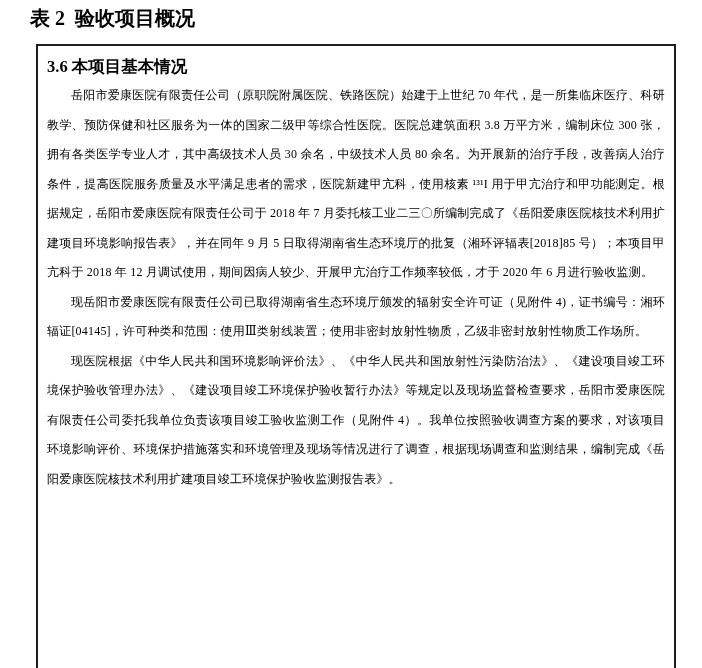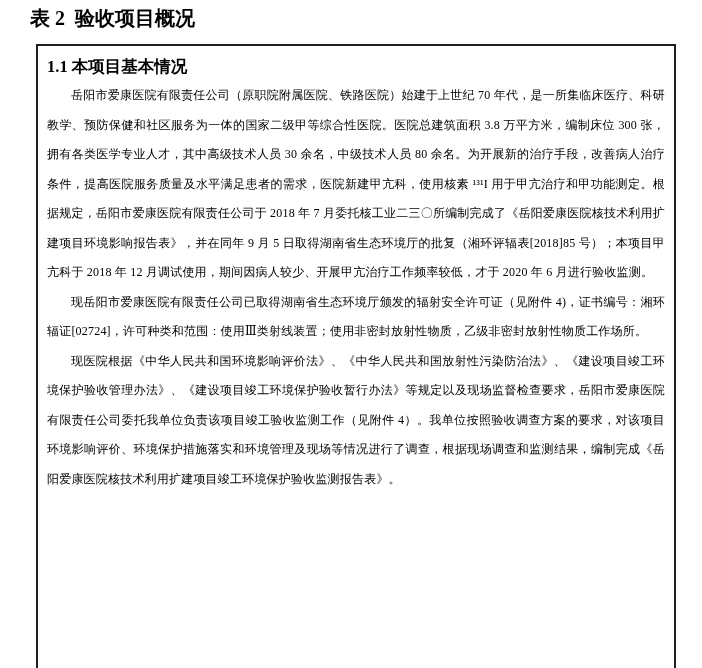--- a/index.html
+++ b/index.html
@@ -58,22 +58,22 @@
     letter-spacing: 0.2px;
   }
 </style>
 </head>
 <body>
 
 <div class="page">
   <h1 class="doc-title">表 2  验收项目概况</h1>
 
   <div class="content-box">
-    <div class="sec-heading">1.1 本项目基本情况</div>
+    <div class="sec-heading">3.6 本项目基本情况</div>
 
     <p>岳阳市爱康医院有限责任公司（原职院附属医院、铁路医院）始建于上世纪 70 年代，是一所集临床医疗、科研教学、预防保健和社区服务为一体的国家二级甲等综合性医院。医院总建筑面积 3.8 万平方米，编制床位 300 张，拥有各类医学专业人才，其中高级技术人员 30 余名，中级技术人员 80 余名。为开展新的治疗手段，改善病人治疗条件，提高医院服务质量及水平满足患者的需求，医院新建甲亢科，使用核素 ¹³¹I 用于甲亢治疗和甲功能测定。根据规定，岳阳市爱康医院有限责任公司于 2018 年 7 月委托核工业二三〇所编制完成了《岳阳爱康医院核技术利用扩建项目环境影响报告表》，并在同年 9 月 5 日取得湖南省生态环境厅的批复（湘环评辐表[2018]85 号）；本项目甲亢科于 2018 年 12 月调试使用，期间因病人较少、开展甲亢治疗工作频率较低，才于 2020 年 6 月进行验收监测。</p>
 
-    <p>现岳阳市爱康医院有限责任公司已取得湖南省生态环境厅颁发的辐射安全许可证（见附件 4)，证书编号：湘环辐证[02724]，许可种类和范围：使用Ⅲ类射线装置；使用非密封放射性物质，乙级非密封放射性物质工作场所。</p>
+    <p>现岳阳市爱康医院有限责任公司已取得湖南省生态环境厅颁发的辐射安全许可证（见附件 4)，证书编号：湘环辐证[04145]，许可种类和范围：使用Ⅲ类射线装置；使用非密封放射性物质，乙级非密封放射性物质工作场所。</p>
 
     <p>现医院根据《中华人民共和国环境影响评价法》、《中华人民共和国放射性污染防治法》、《建设项目竣工环境保护验收管理办法》、《建设项目竣工环境保护验收暂行办法》等规定以及现场监督检查要求，岳阳市爱康医院有限责任公司委托我单位负责该项目竣工验收监测工作（见附件 4）。我单位按照验收调查方案的要求，对该项目环境影响评价、环境保护措施落实和环境管理及现场等情况进行了调查，根据现场调查和监测结果，编制完成《岳阳爱康医院核技术利用扩建项目竣工环境保护验收监测报告表》。</p>
 
   </div>
 </div>
 
 </body></html>

